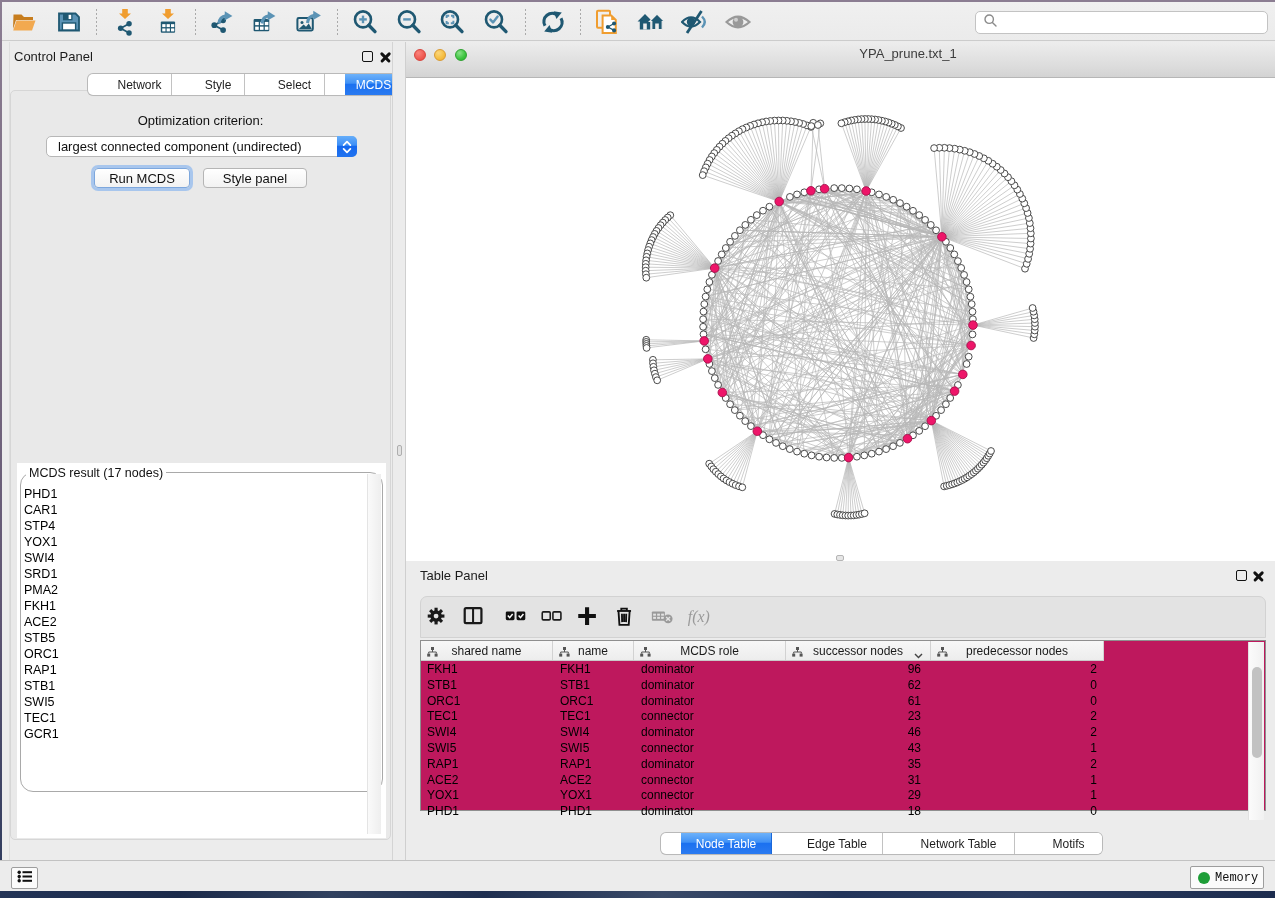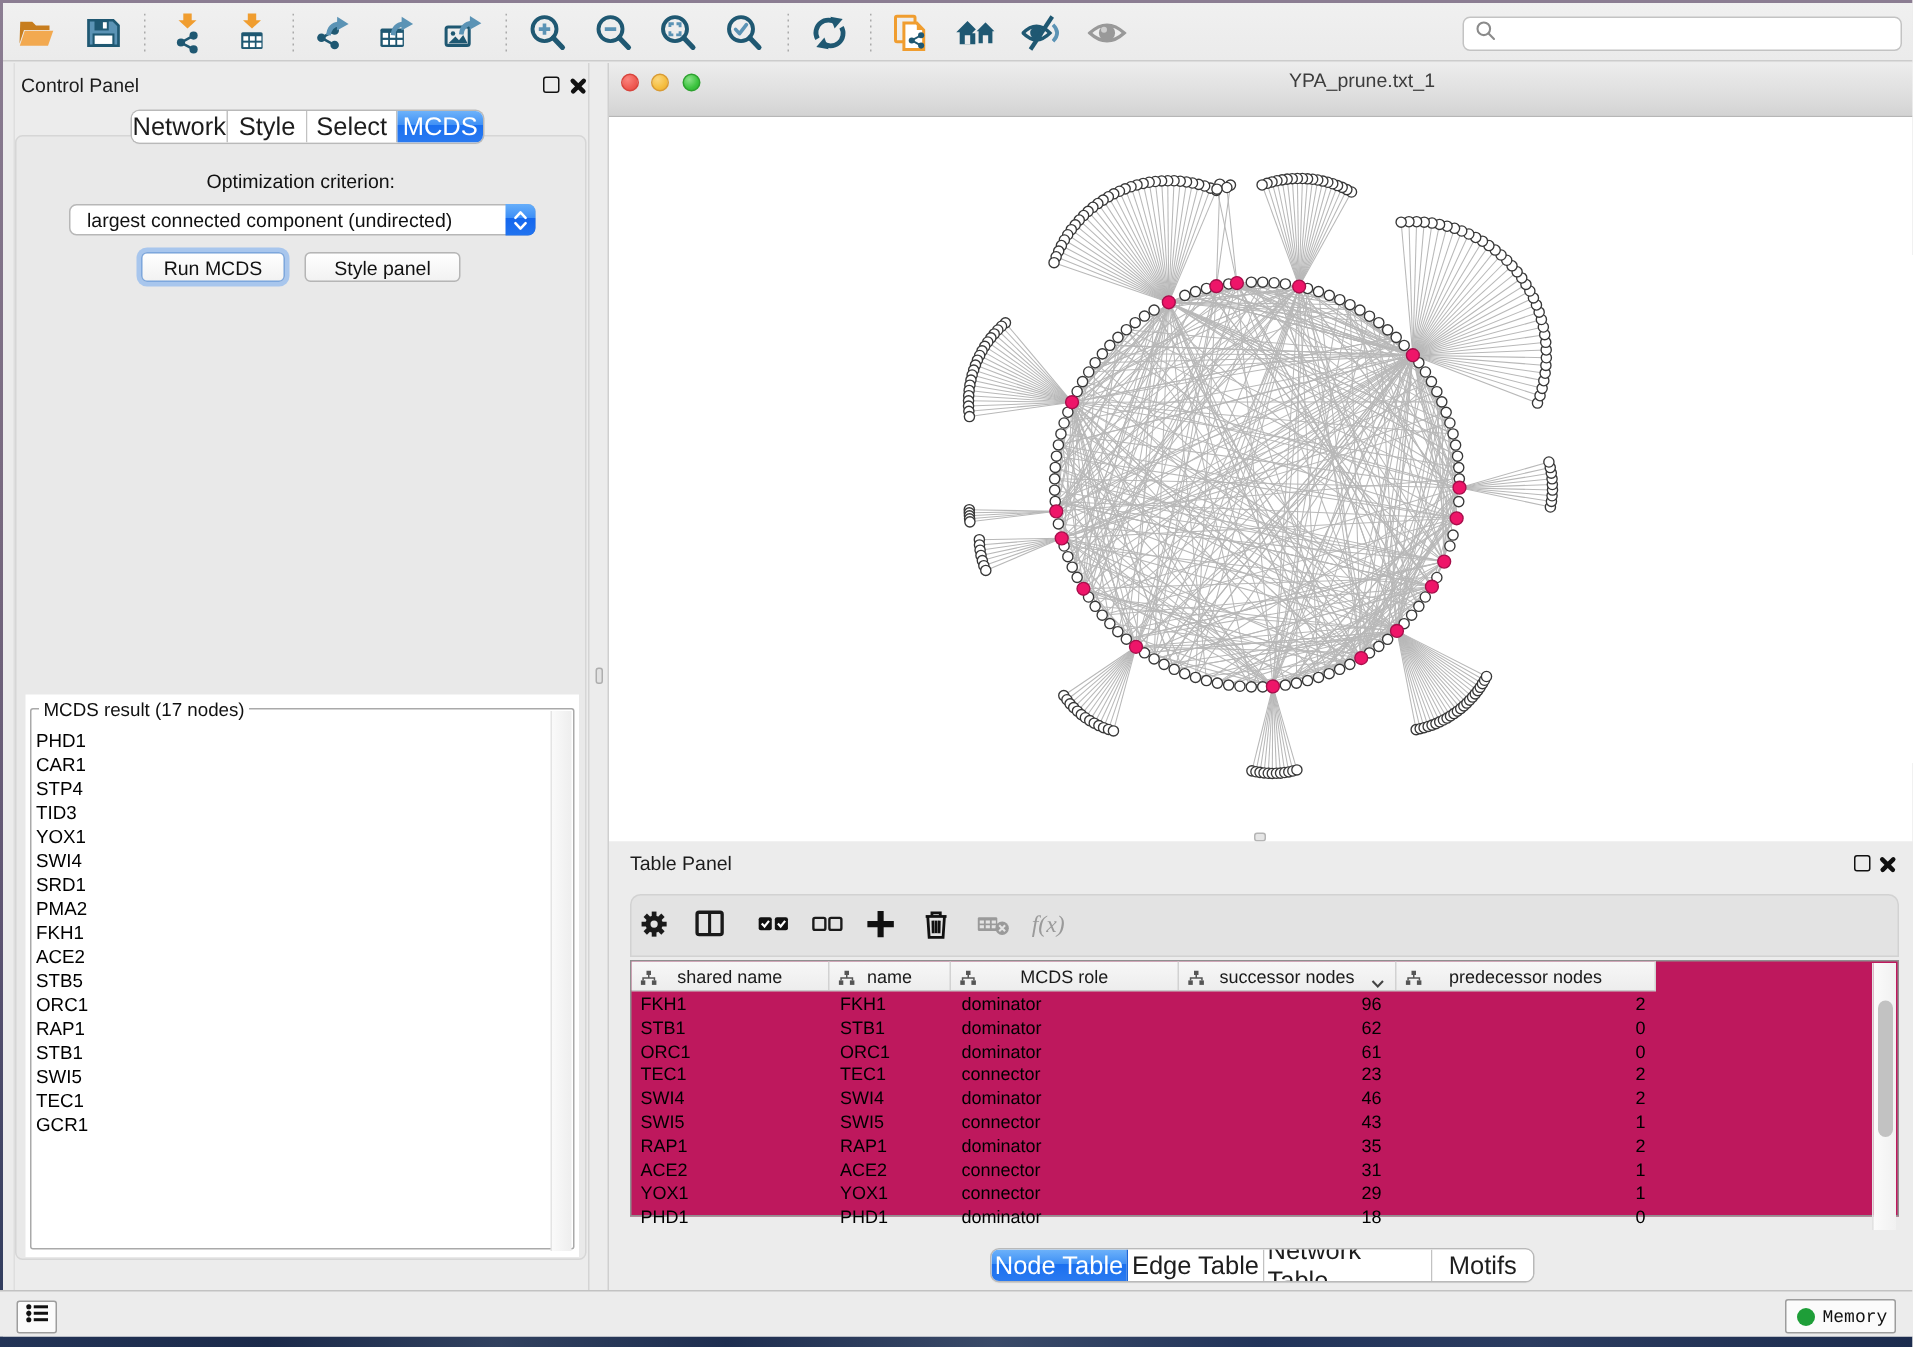--- a/index.html
+++ b/index.html
@@ -35,38 +35,38 @@
   .panel-close-btn:before, .panel-close-btn:after { content:""; position:absolute; left:-1px; top:4.4px; width:13px; height:2.6px;
     background:#111; border-radius:1.5px; }
   .panel-close-btn:before { transform:rotate(45deg); }
   .panel-close-btn:after { transform:rotate(-45deg); }
 
   #cp-pane { left:10px; top:90px; width:381px; height:750px; background:#e9e9e9; border:1px solid #d6d6d6; border-radius:5px; }
 
   
   .seg-tabs { display:flex; height:21px; border-radius:5px; background:#fff;
     box-shadow:0 0 0 1px #b9b9b9, 0 1px 1px rgba(0,0,0,.08); overflow:hidden; }
-  .seg-tab { display:flex; align-items:center; justify-content:center; font-size:17px; color:#1d1d1d;
-    border-right:1px solid #c2c2c2; background:#fff; padding:0 2px; }
+  .seg-tab { display:flex; align-items:center; justify-content:center; font-size:12px; color:#1d1d1d;
+    border-right:1px solid #c2c2c2; background:#fff; padding:0 2px;margin-left:20px; }
   .seg-tab:last-child { border-right:none; }
   .seg-tab.sel { background:linear-gradient(#6db2fa,#3f90f5 45%,#1a70f0 46%,#2a7af0); color:#fff; border-right-color:#1a67d9; }
   #cp-tabs { left:88px; top:74px; }
 
   #opt-label { left:10px; top:113px; width:381px; text-align:center; font-size:13px; color:#111; }
   #opt-select { left:46px; top:136px; width:311px; height:21px; background:#fff; border:1px solid #b7b7b7; border-radius:5px;
     font-size:13px; color:#111; display:flex; align-items:center; padding-left:11px; position:absolute; }
   #opt-select .spinner { position:absolute; right:-1px; top:-1px; width:20px; height:21px; border-radius:0 5px 5px 0;
     background:linear-gradient(#66aefa,#3c8ef6 45%,#1467ee 46%,#2173ef); display:flex; flex-direction:column; align-items:center; justify-content:center; gap:1px; }
   .btn { position:absolute; height:20px; background:linear-gradient(#ffffff,#f2f2f2); border:1px solid #b5b5b5; border-radius:4px;
     font-size:13px; color:#111; display:flex; align-items:center; justify-content:center; }
   #run-btn { left:94px; top:168px; width:96px; box-shadow:0 0 0 3px rgba(115,170,240,.55); border-color:#7da7dd; }
   #close-btn { left:203px; top:168px; width:104px; }
 
   #mcds-panel { left:17px; top:463px; width:369px; height:375px; background:#fff; }
-  #mcds-fieldset { position:absolute; left:3px; top:9px; width:363px; height:361px; border:1px solid #a9a9a9; border-radius:2px; }
+  #mcds-fieldset { position:absolute; left:3px; top:9px; width:363px; height:320px; border:1px solid #a9a9a9; border-radius:13px; }
   #mcds-legend { position:absolute; left:5px; top:-7px; background:#fff; padding:0 3px; font-size:12.5px; color:#111; }
   #mcds-list { position:absolute; left:2px; top:13px; width:345px; }
   .mcds-item { font-size:12.5px; color:#000; line-height:16px; padding-left:1px; }
   #mcds-scroll { position:absolute; right:1px; top:1px; width:14px; height:360px; border-left:1px solid #e4e4e4;
     background:linear-gradient(90deg,#fafafa,#eeeeee); }
 
   
   #vsplit { left:392px; top:42px; width:14px; height:818px; background:#ececec;
     border-left:1px solid #d4d4d4; border-right:1px solid #cfcfcf; }
   #vsplit-grip { left:397px; top:445px; width:5px; height:11px; background:#e2e2e2; border:1px solid #aeaeae; border-radius:2px; }
@@ -336,21 +336,20 @@
   <div id="run-btn" class="btn" style="left:92px;top:126px;">Run MCDS</div>
   <div id="close-btn" class="btn" style="left:201px;top:126px;">Style panel</div>
 
   <div id="mcds-panel" class="abs" style="left:15px;top:421px;">
     <div id="mcds-fieldset">
       <div id="mcds-legend">MCDS result (17 nodes)</div>
       <div id="mcds-list">
           <div class="mcds-item">PHD1</div>
           <div class="mcds-item">CAR1</div>
           <div class="mcds-item">STP4</div>
-          <div class="mcds-item">TID3</div>
           <div class="mcds-item">YOX1</div>
           <div class="mcds-item">SWI4</div>
           <div class="mcds-item">SRD1</div>
           <div class="mcds-item">PMA2</div>
           <div class="mcds-item">FKH1</div>
           <div class="mcds-item">ACE2</div>
           <div class="mcds-item">STB5</div>
           <div class="mcds-item">ORC1</div>
           <div class="mcds-item">RAP1</div>
           <div class="mcds-item">STB1</div>

